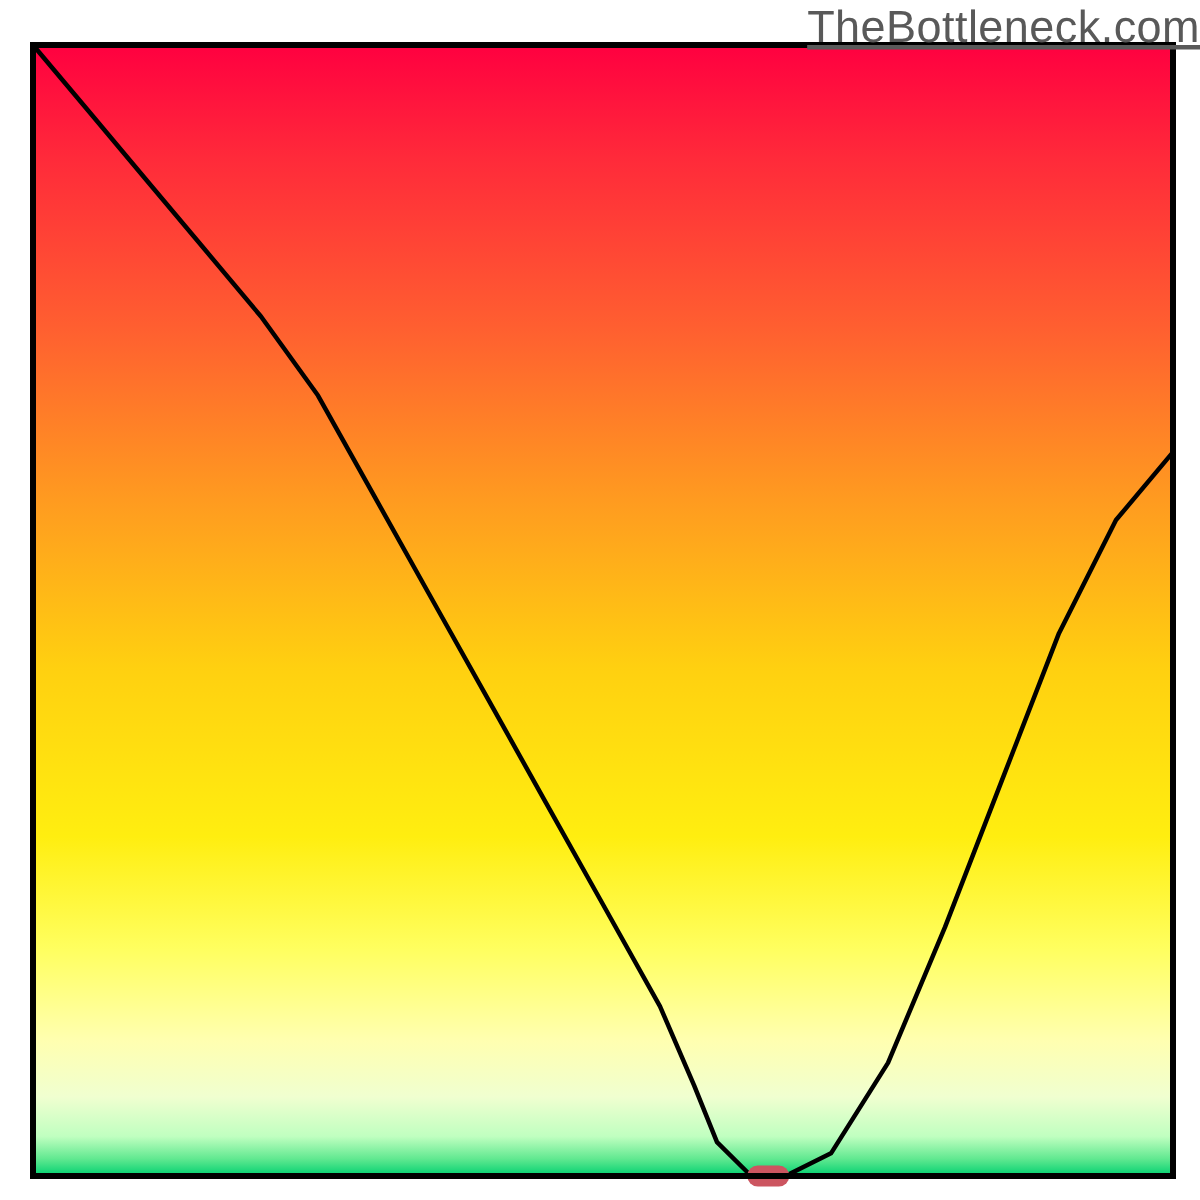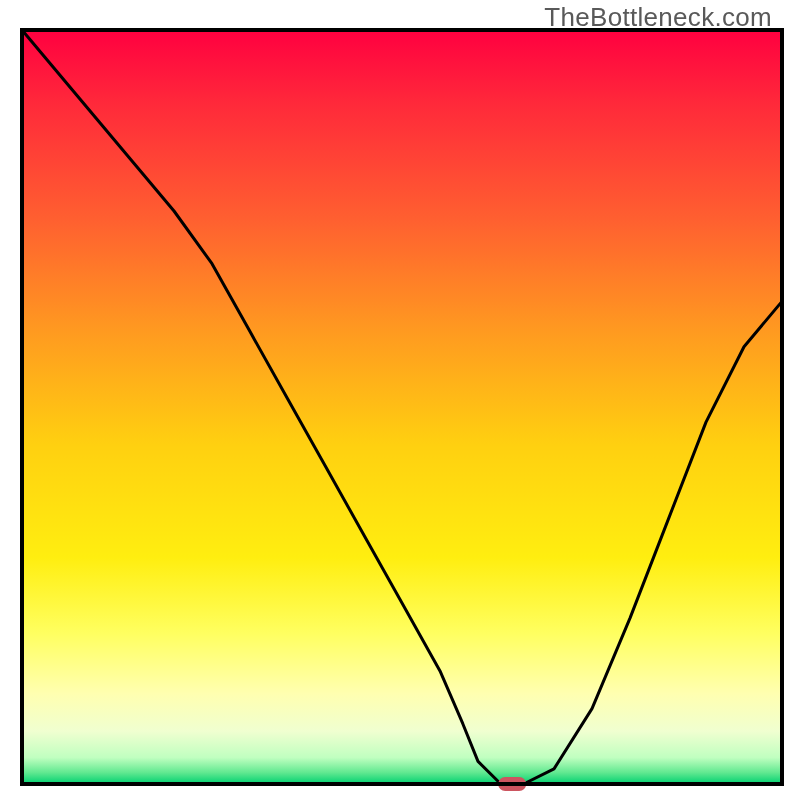--- a/index.html
+++ b/index.html
@@ -11,26 +11,27 @@
     font-family: Arial, Helvetica, sans-serif;
   }
   .wrapper {
     position: relative;
     width: 800px;
     height: 800px;
   }
   .watermark {
     position: absolute;
     top: 2px;
-    right: 28px;
-    font-size: 26px;
+    right: 0;
+    font-size: 30px;
     font-weight: 500;
     color: #595959;
     letter-spacing: 0.3px;
     z-index: 5;
+    text-decoration: underline;
   }
   svg {
     position: absolute;
     top: 0;
     left: 0;
   }
 </style>
 </head>
 <body>
 

